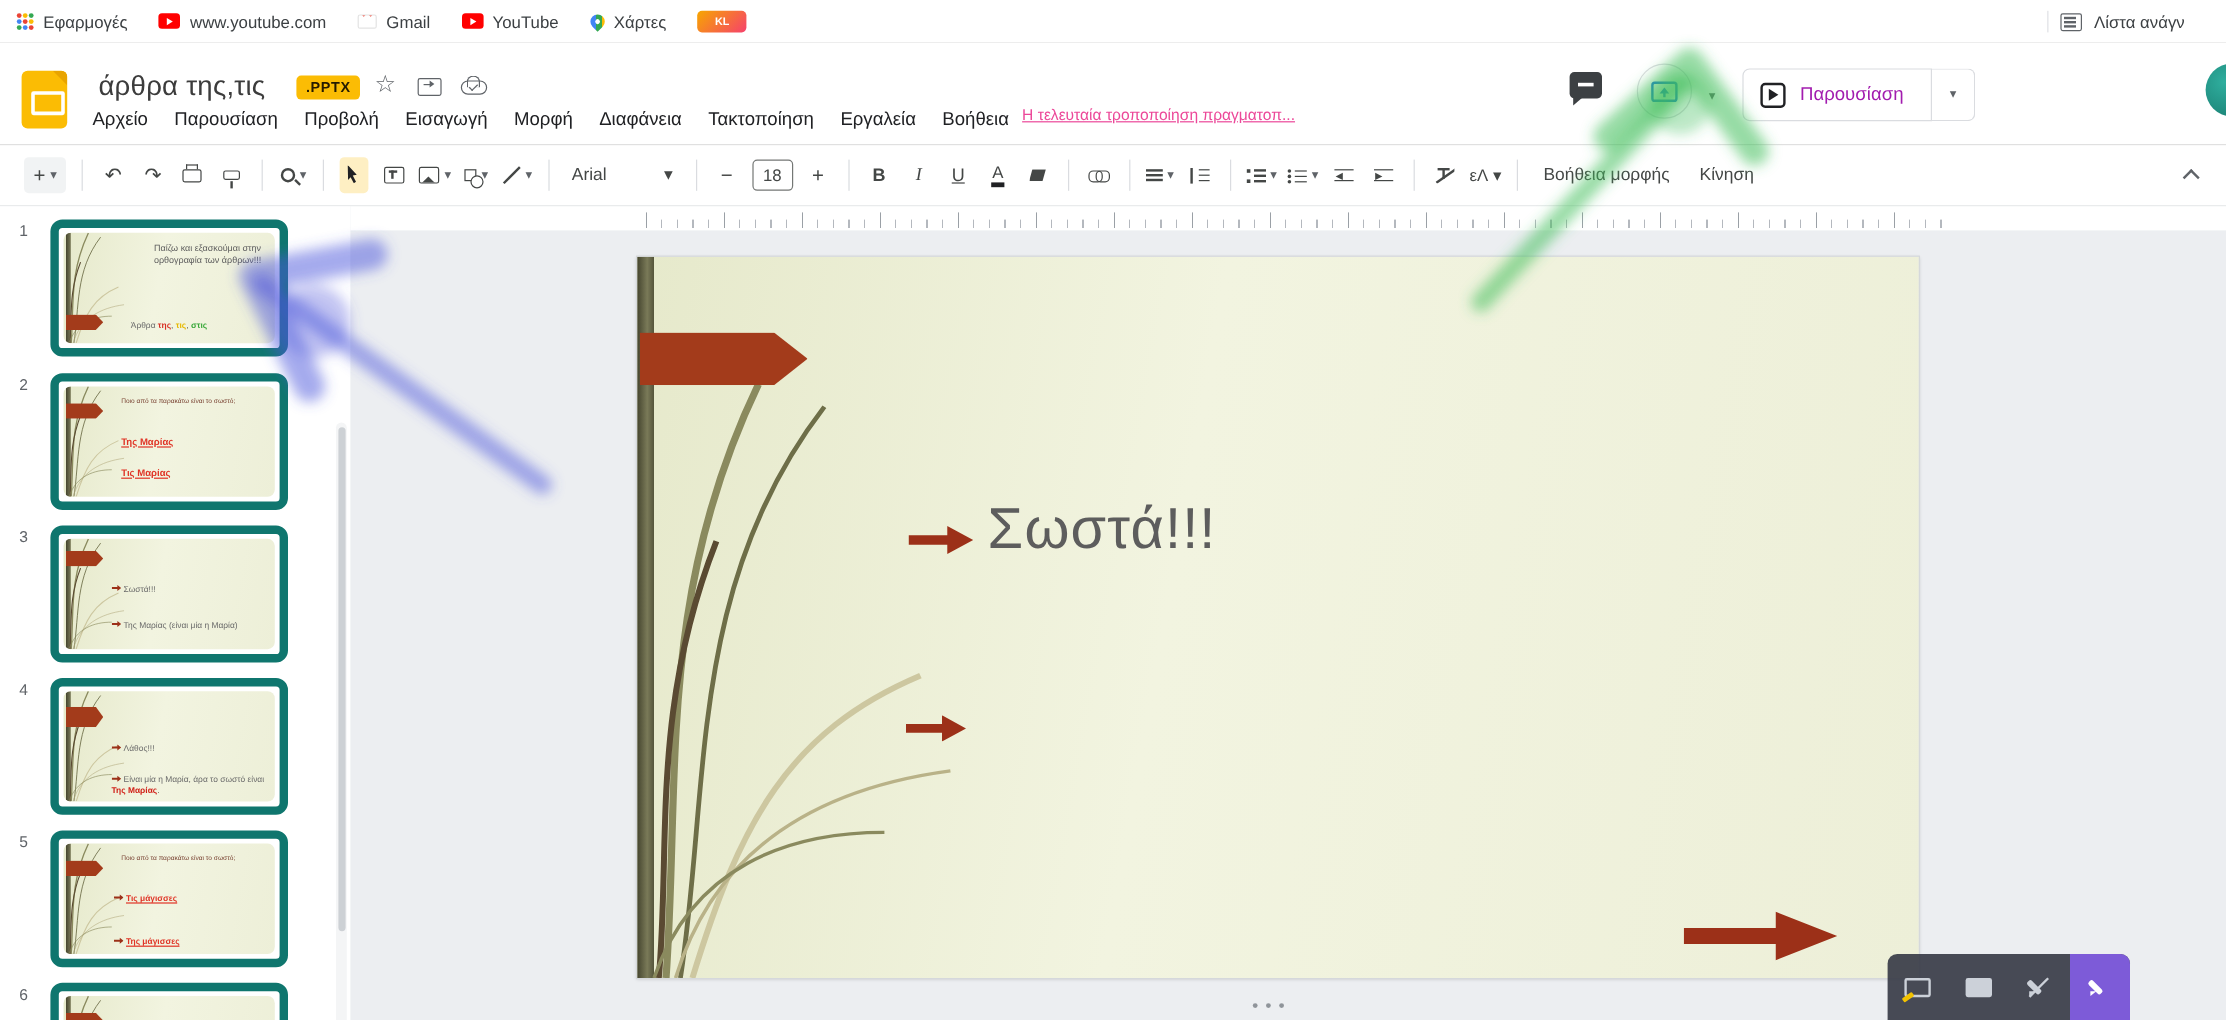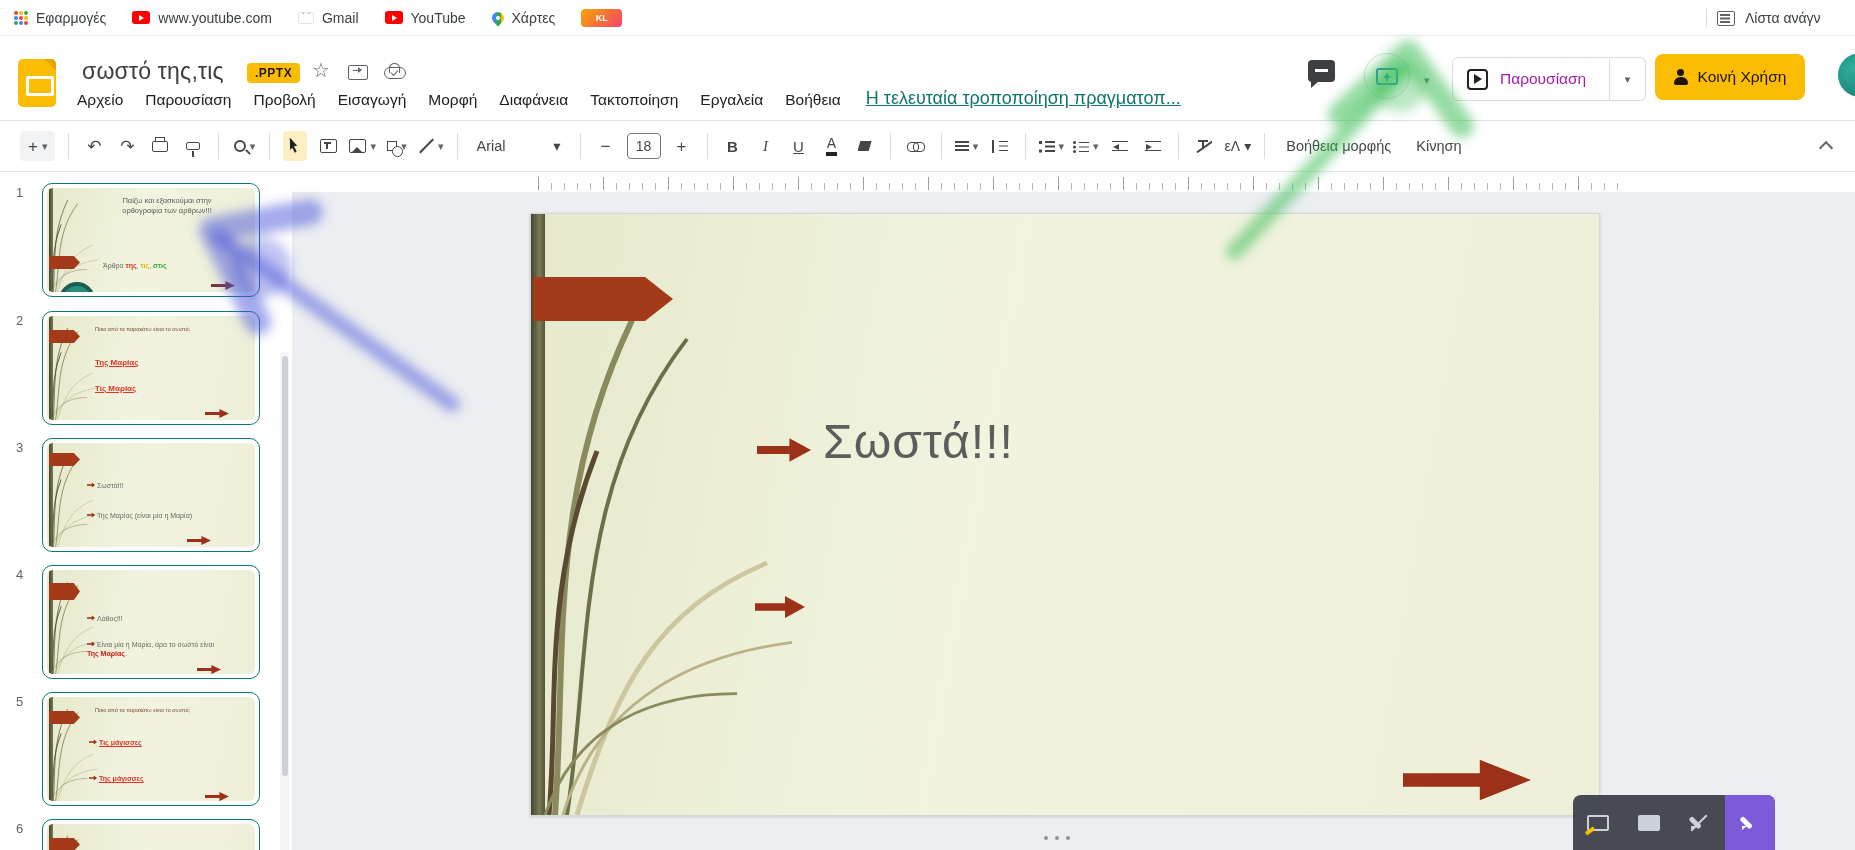--- a/index.html
+++ b/index.html
@@ -36,21 +36,21 @@
     padding:3px 8px;border-radius:4px;letter-spacing:.5px}
   .star{position:absolute;left:312px;top:22px;font-size:20px;color:#5f6368;cursor:pointer}
   .folder-ic{position:absolute;left:348px;top:29px;width:20px;height:15px;border:1.8px solid #5f6368;border-radius:2px}
   .folder-ic:before{content:"";position:absolute;left:4px;top:3.5px;width:7px;height:1.8px;background:#5f6368}
   .folder-ic:after{content:"";position:absolute;left:9px;top:1px;border-left:4px solid #5f6368;border-top:3px solid transparent;border-bottom:3px solid transparent}
   .cloud-ic{position:absolute;left:384px;top:31px;width:22px;height:12px;border:1.8px solid #5f6368;border-radius:8px}
   .cloud-ic:before{content:"";position:absolute;left:4px;top:-5px;width:9px;height:9px;border:1.8px solid #5f6368;border-bottom:none;border-radius:50% 50% 0 0}
   .cloud-ic:after{content:"";position:absolute;left:6px;top:2px;width:6px;height:3px;border-left:1.8px solid #5f6368;border-bottom:1.8px solid #5f6368;transform:rotate(-45deg)}
   .menus{position:absolute;left:66px;top:52px;display:flex;font-size:15.5px;color:#202124}
   .menus .mi{padding:3px 11px;border-radius:4px;cursor:pointer}
-  .lastmod{margin-left:14px;font-size:18px;color:#0f766e;text-decoration:underline;cursor:pointer;white-space:nowrap}
+  .lastmod{margin-left:0;font-size:13px;color:#ec4899;text-decoration:underline;cursor:pointer;white-space:nowrap}
   
   .comment-btn{position:absolute;left:1305px;top:22px;width:34px;height:30px;cursor:pointer}
   .comment-btn .bubble{position:absolute;left:3px;top:2px;width:27px;height:22px;background:#3c4043;border-radius:4px}
   .comment-btn .bubble:after{content:"";position:absolute;left:3px;bottom:-6px;border-top:7px solid #3c4043;border-right:8px solid transparent}
   .comment-btn .line{position:absolute;left:10px;top:11px;width:13px;height:2.5px;background:#fff}
   .publish-btn{position:absolute;left:1364px;top:17px;width:46px;height:46px;border:1px solid #dadce0;border-radius:50%;
     background:#fff;display:flex;align-items:center;justify-content:center;cursor:pointer}
   .pub-ic{width:22px;height:17px;border:2.2px solid #1a73e8;border-radius:3px;position:relative}
   .pub-ic:before{content:"";position:absolute;left:4.5px;top:3px;border-bottom:5px solid #1a73e8;border-left:4px solid transparent;border-right:4px solid transparent}
   .pub-ic:after{content:"";position:absolute;left:7.5px;top:6px;width:2.5px;height:5px;background:#1a73e8}
@@ -150,21 +150,21 @@
   .marrow{background:#9c3018;clip-path:polygon(0 36%,60% 36%,60% 8%,100% 50%,60% 92%,60% 64%,0 64%)}
   .bm1{position:absolute;left:226px;top:222px;width:54px;height:28px}
   .bullet1{position:absolute;left:292px;top:200px;font-size:48px;color:#5d5d5d;letter-spacing:1px}
   .bm2{position:absolute;left:224px;top:380px;width:50px;height:26px}
   .bullet2{position:absolute;left:286px;top:356px;width:610px;font-size:48px;line-height:63px;color:#5d5d5d;letter-spacing:1px}
   .bigarrow{position:absolute;left:872px;top:542px;width:128px;height:48px}
   .notes-dots{position:absolute;left:752px;top:664px;display:flex;gap:7px}
   .notes-dots i{width:4px;height:4px;border-radius:50%;background:#8f949a}
   
   .snum{position:absolute;left:16px;width:22px;font-size:13px;color:#5f6368;text-align:left}
-  .thumb{position:absolute;left:42px;width:218px;height:114px;background:#fff;border:1px solid #0f766e;border-radius:10px;padding:4px;cursor:pointer}
+  .thumb{position:absolute;left:42px;width:198px;height:114px;background:#fff;border:7px solid #0f766e;border-radius:10px;padding:4px;cursor:pointer}
   .thumb .inner{position:relative;width:100%;height:100%;border-radius:6px;overflow:hidden;
     background:linear-gradient(100deg,#e6e9cb,#f2f4e0 45%,#edefd8)}
   .mbar{position:absolute;left:2px;top:0;bottom:0;width:4px;background:linear-gradient(90deg,#45452f,#7a7a58)}
   .grass-mini{position:absolute;left:3px;bottom:0;width:52px;height:104px}
   .p-mini{position:absolute;left:2px;width:31px;height:13px}
   .a-mini{position:absolute;width:24px;height:11px}
   .mini-bullet{display:inline-block;width:8px;height:6px;background:#9c3018;
     clip-path:polygon(0 36%,60% 36%,60% 8%,100% 50%,60% 92%,60% 64%,0 64%);margin-right:2px}
   .thumb .title1{position:absolute;left:56px;top:8px;width:128px;font-size:7.5px;line-height:10px;color:#5d5d5d;text-align:center}
   .thumb .body1{position:absolute;left:56px;top:74px;font-size:7px;color:#6a6a6a}
@@ -243,21 +243,21 @@
   </div>
 </div>
 <div class="readlist">
   <span class="rl-sep"></span>
   <span class="rl-icon"></span>
   <span>Λίστα ανάγν</span>
 </div>
 
 <div class="header">
   <div class="slides-logo"></div>
-  <div class="doc-title">σωστό της,τις</div>
+  <div class="doc-title">άρθρα της,τις</div>
   <div class="pptx-badge">.PPTX</div>
   <div class="star">☆</div>
   <div class="folder-ic"></div>
   <div class="cloud-ic"></div>
 
   <div class="menus">
     <span class="mi">Αρχείο</span>
     <span class="mi">Παρουσίαση</span>
     <span class="mi">Προβολή</span>
     <span class="mi">Εισαγωγή</span>
@@ -276,24 +276,20 @@
   <div class="publish-btn">
     <span class="pub-ic"></span>
   </div>
   <span class="caret pub-caret">▾</span>
   <div class="present-btn">
     <span class="present-ic"></span>
     <span>Παρουσίαση</span>
   </div>
   <div class="present-caret">
     <span class="caret">▾</span>
-  </div>
-  <div class="share-btn">
-    <span class="person-ic"></span>
-    <span>Κοινή Χρήση</span>
   </div>
   <div class="avatar"></div>
 </div>
 
 <div class="toolbar">
   <div class="tbtn pill">
     <span class="glyph">+</span>
     <span class="caret">▾</span>
   </div>
   <div class="tsep"></div>

